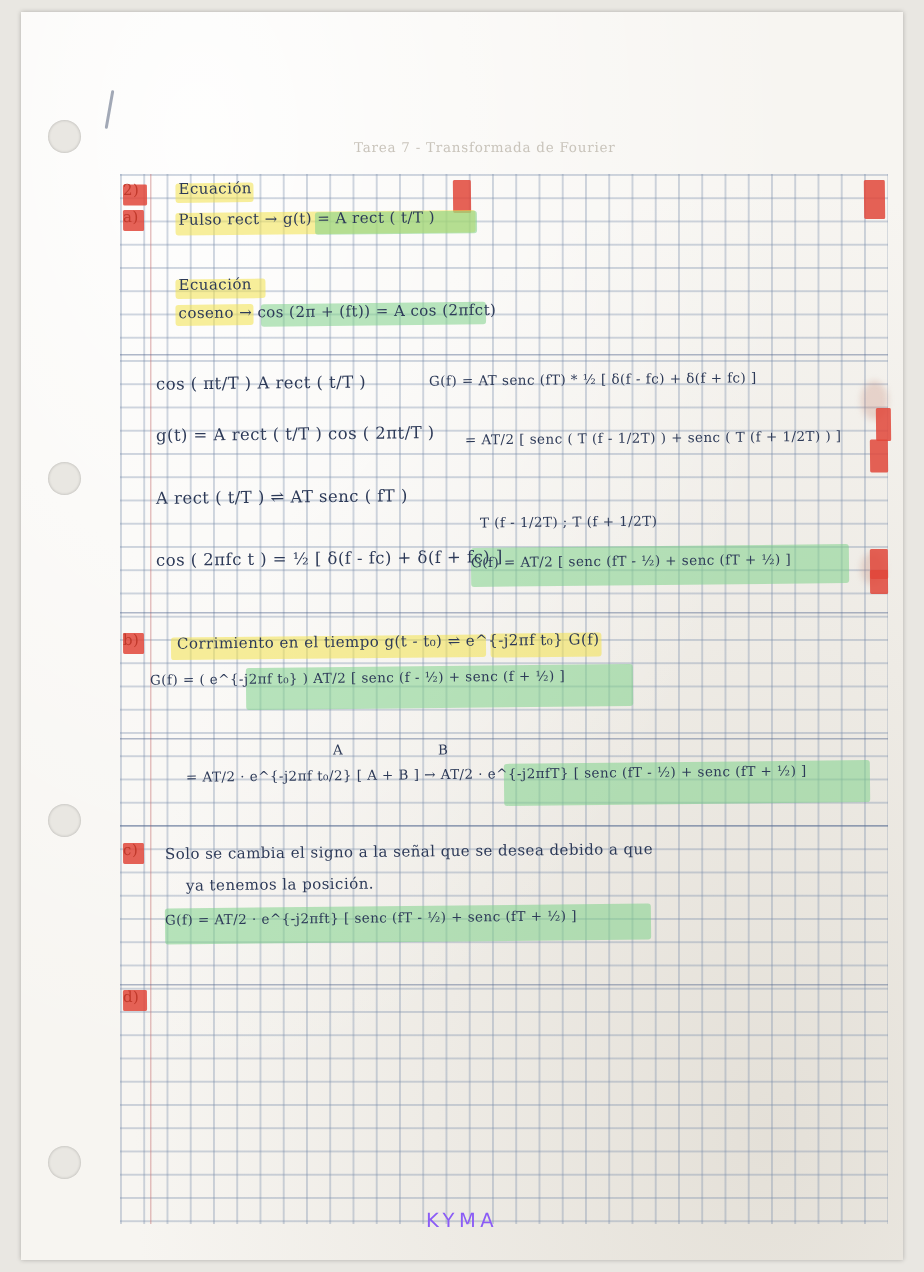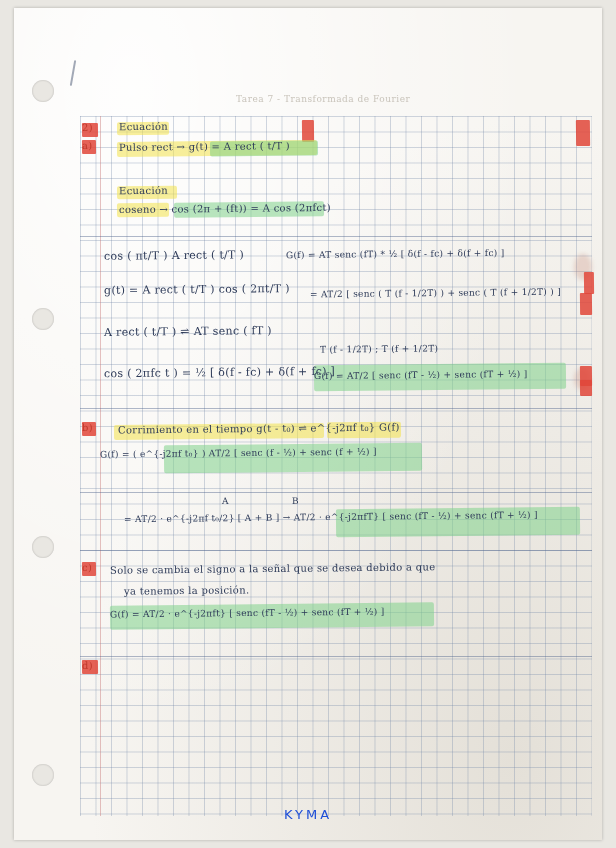--- a/index.html
+++ b/index.html
@@ -70,21 +70,21 @@
   .hl{
     position:absolute;border-radius:2px;opacity:.55;
     transform:rotate(-.6deg);
   }
   .hl.y{background:#f2e14a}
   .hl.g{background:#7fd18a}
   .hl.r{background:#e0473a;opacity:.85;border-radius:1px}
 
   .footer{
     position:absolute;left:0;right:0;bottom:18px;text-align:center;
-    color:#1d4ed8;font-size:13px;letter-spacing:3px;
+    color:#8b5cf6;font-size:13px;letter-spacing:3px;
     font-family:"DejaVu Sans", sans-serif;
   }
   .topnote{
     position:absolute;left:222px;top:86px;
     color:#c9c4bb;font-size:9px;letter-spacing:.5px;
     font-family:"DejaVu Serif", serif;
   }
   .pen-mark{
     position:absolute;left:58px;top:52px;width:2px;height:26px;
     background:#7b8499;transform:rotate(10deg);border-radius:1px;opacity:.7;

